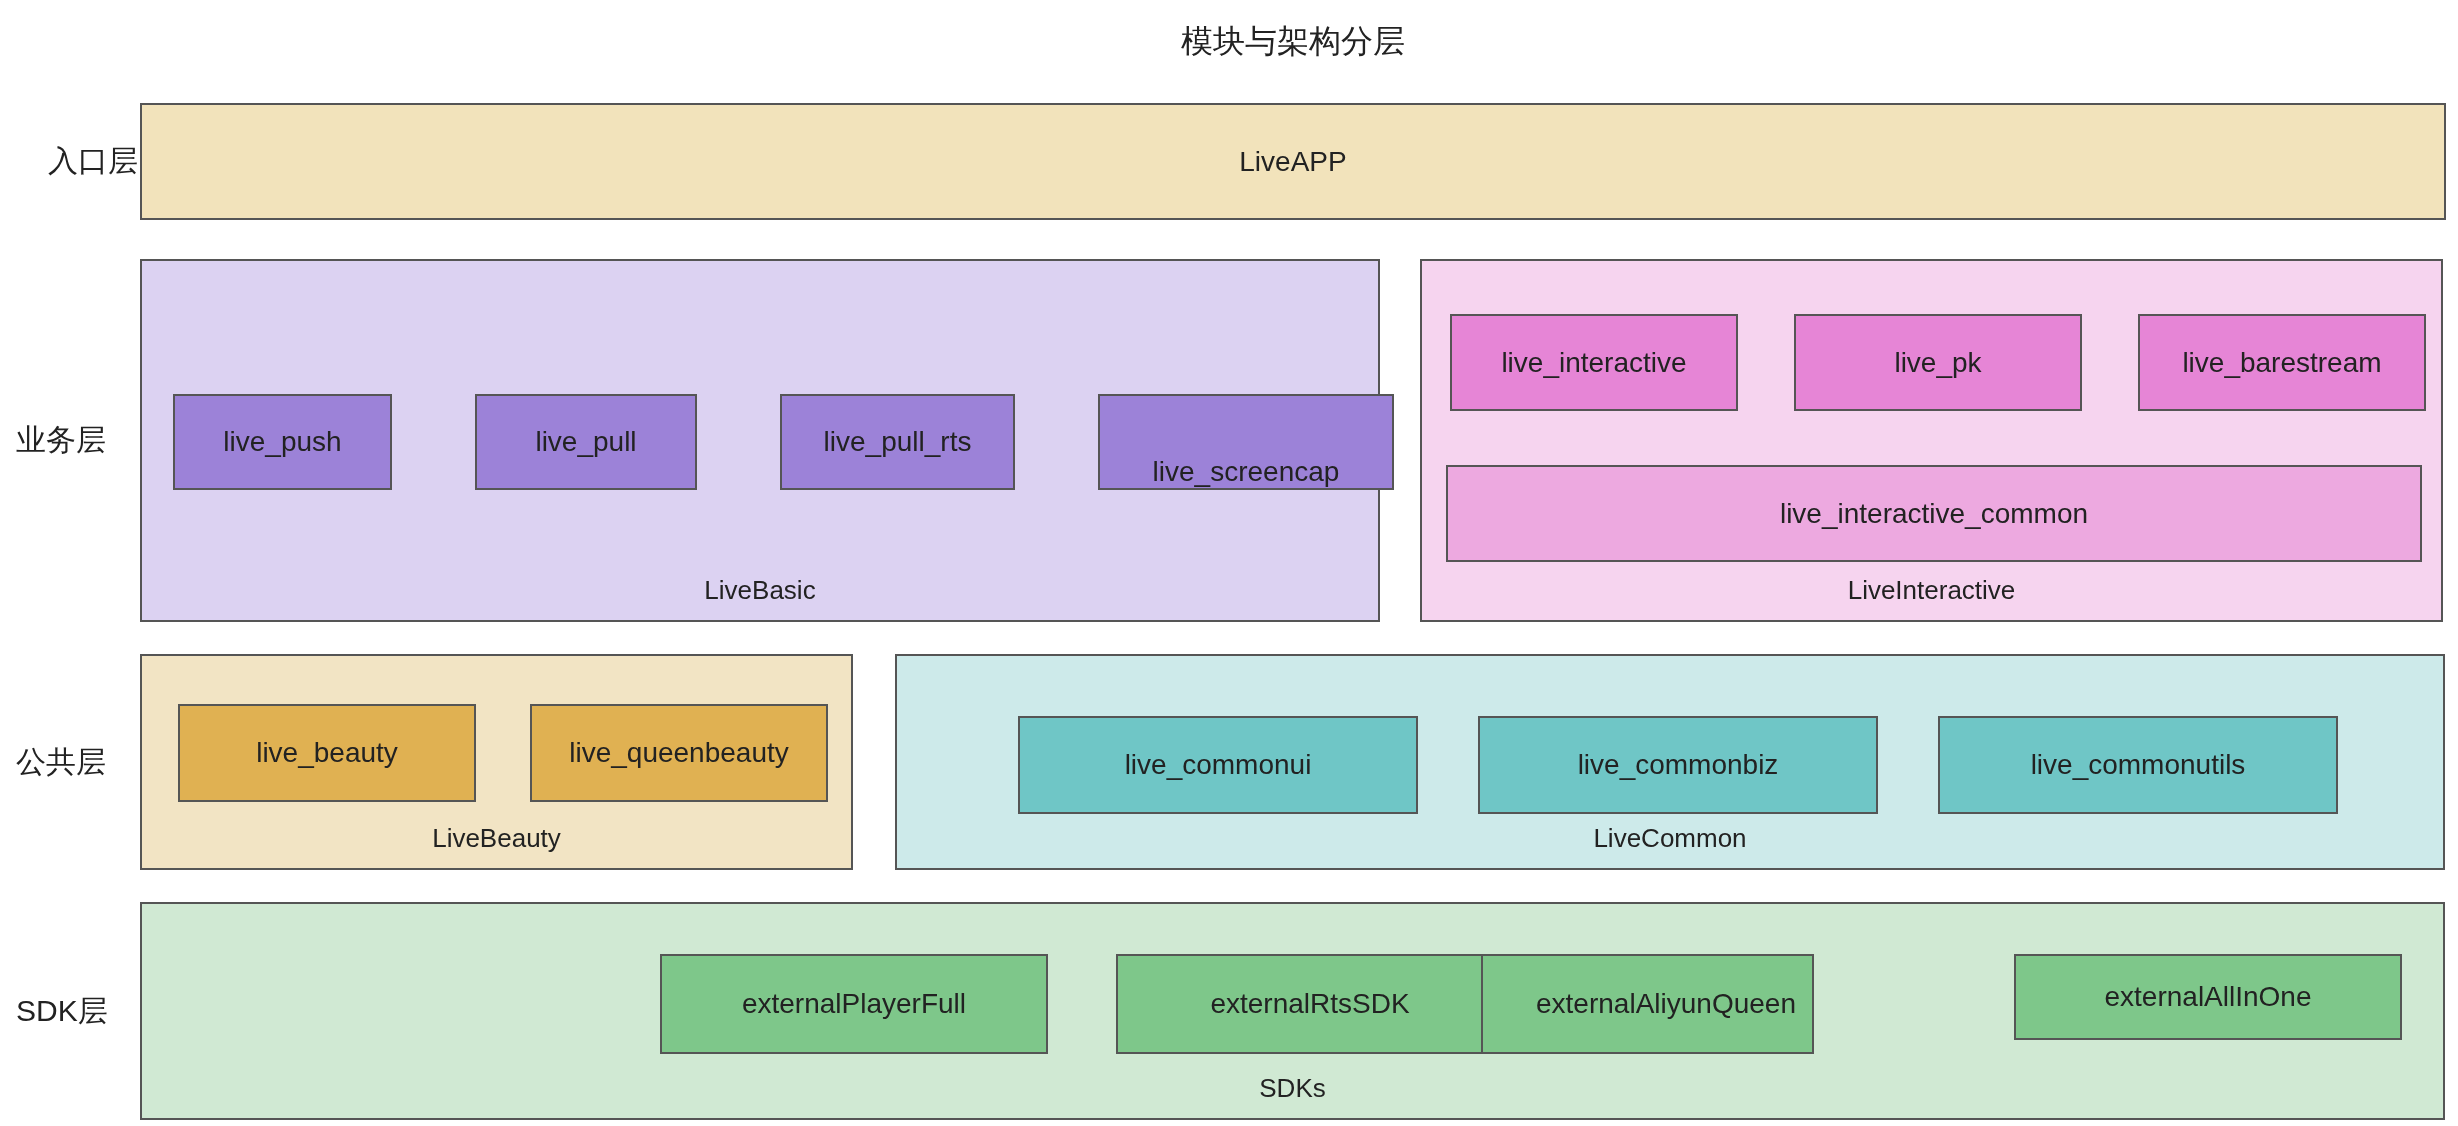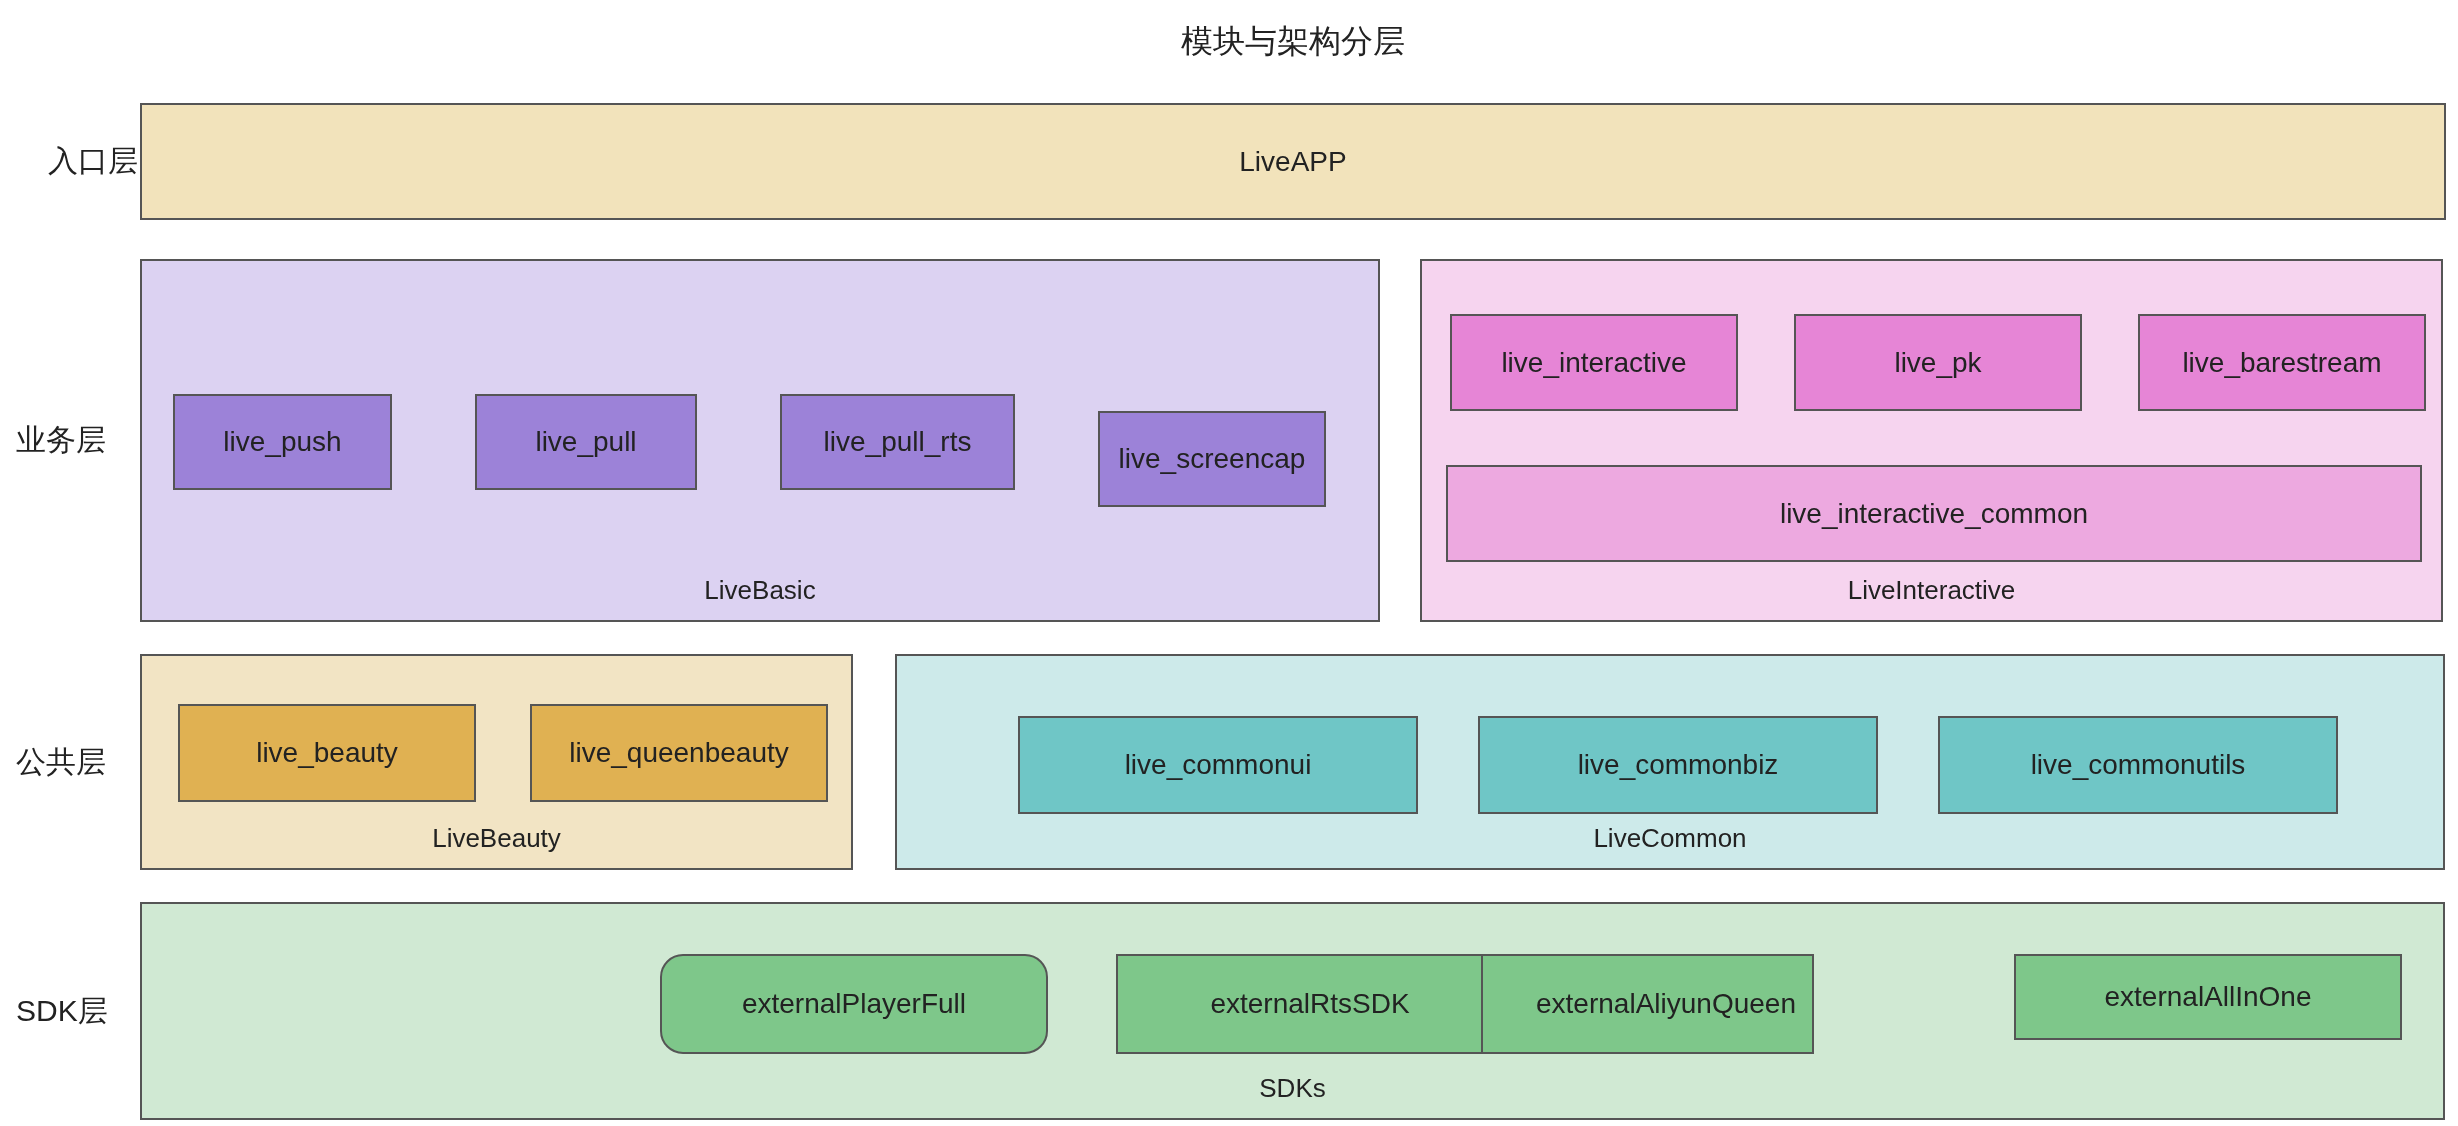--- a/index.html
+++ b/index.html
@@ -70,21 +70,21 @@
   <div class="container basic-ctr" style="left:140px;top:259px;width:1240px;height:363px;">
     <div class="module basic-mod" style="left:31px;top:133px;width:219px;height:96px;">
       <span>live_push</span>
     </div>
     <div class="module basic-mod" style="left:333px;top:133px;width:222px;height:96px;">
       <span>live_pull</span>
     </div>
     <div class="module basic-mod" style="left:638px;top:133px;width:235px;height:96px;">
       <span>live_pull_rts</span>
     </div>
-    <div class="module basic-mod" style="left:956px;top:150px;width:228px;height:96px;">
+    <div class="module basic-mod" style="left:956px;top:133px;width:296px;height:96px;align-items:flex-end;">
       <span>live_screencap</span>
     </div>
     <div class="container-label">LiveBasic</div>
   </div>
 
   <div class="container inter-ctr" style="left:1420px;top:259px;width:1023px;height:363px;">
     <div class="module inter-mod" style="left:28px;top:53px;width:288px;height:97px;">
       <span>live_interactive</span>
     </div>
     <div class="module inter-mod" style="left:372px;top:53px;width:288px;height:97px;">
@@ -116,21 +116,21 @@
     <div class="module common-mod" style="left:581px;top:60px;width:400px;height:98px;align-items:center;">
       <span>live_commonbiz</span>
     </div>
     <div class="module common-mod" style="left:1041px;top:60px;width:400px;height:98px;">
       <span>live_commonutils</span>
     </div>
     <div class="container-label">LiveCommon</div>
   </div>
 
   <div class="container sdk-ctr" style="left:140px;top:902px;width:2305px;height:218px;">
-    <div class="module sdk-mod" style="left:518px;top:50px;width:388px;height:100px;border-radius:23px;">
+    <div class="module sdk-mod" style="left:518px;top:50px;width:388px;height:100px;">
       <span>externalPlayerFull</span>
     </div>
     <div class="module sdk-mod" style="left:974px;top:50px;width:388px;height:100px;">
       <span>externalRtsSDK</span>
     </div>
     <div class="module sdk-mod" style="left:1339px;top:50px;width:333px;height:100px;padding-left:37px;">
       <span>externalAliyunQueen</span>
     </div>
     <div class="module sdk-mod" style="left:1872px;top:50px;width:388px;height:86px;">
       <span>externalAllInOne</span>

